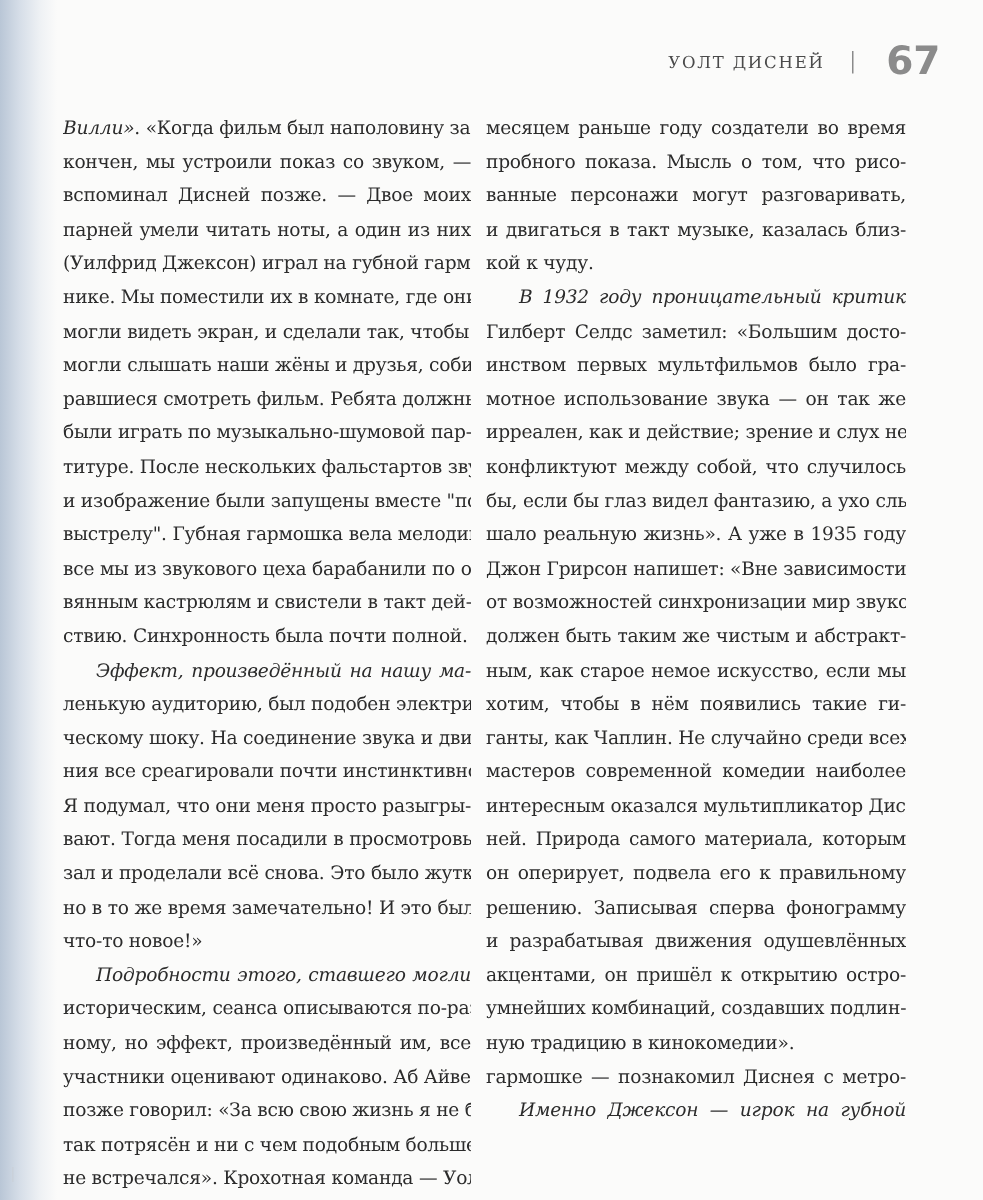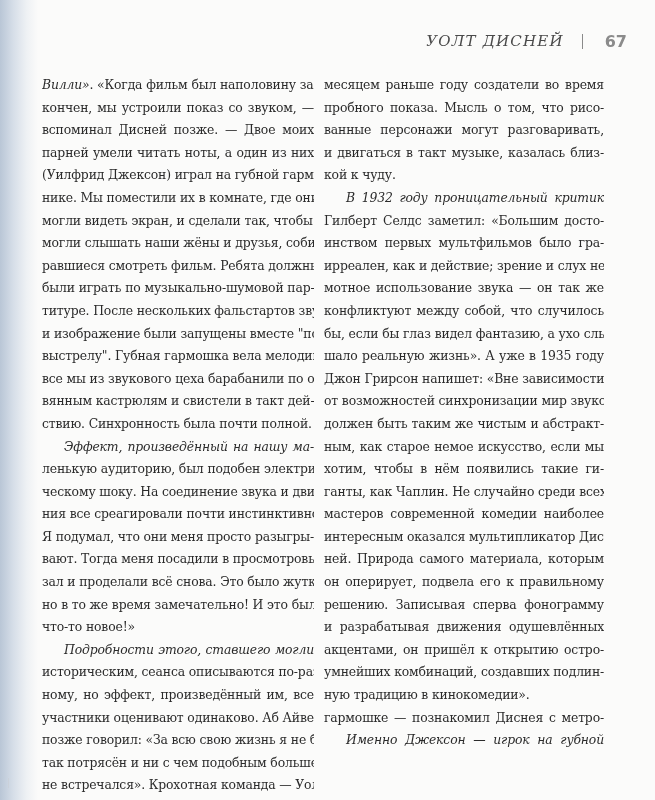--- a/index.html
+++ b/index.html
@@ -24,37 +24,36 @@
     .running-head {
       position: absolute;
       top: 30px;
       right: 28px;
       display: flex;
       align-items: center;
       height: 22px;
     }
     .rh-title {
       font-family: "DejaVu Serif", serif;
-      font-size: 15px;
+      font-size: 11px;
       letter-spacing: 1.2px;
       color: #4a4a4a;
       font-variant: small-caps;
       text-transform: uppercase;
-      font-style: italic;
     }
     .rh-divider {
       width: 1px;
       height: 15px;
       background: #8a8a8a;
       margin: 0 22px 0 18px;
     }
     .rh-page {
       font-family: "DejaVu Sans", sans-serif;
       font-weight: bold;
-      font-size: 16px;
+      font-size: 26px;
       color: #8b8b8b;
     }
     .column {
       position: absolute;
       top: 74px;
       width: 272px;
     }
     .col-left { left: 42px; }
     .col-right { left: 324px; width: 280px; }
     .line {
@@ -134,22 +133,22 @@
   </div>
 <div class="column col-right" id="col-right">
     <span class="line"><span>месяцем раньше году создатели во время</span></span>
     <span class="line"><span>пробного показа. Мысль о том, что рисо-</span></span>
     <span class="line"><span>ванные персонажи могут разговаривать,</span></span>
     <span class="line"><span>и двигаться в такт музыке, казалась близ-</span></span>
     <span class="line last"><span>кой к чуду.</span></span>
     <span class="line indent"><span>В 1932 году проницательный критик</span></span>
     <span class="line"><span>Гилберт Селдс заметил: «Большим досто-</span></span>
     <span class="line"><span>инством первых мультфильмов было гра-</span></span>
+    <span class="line"><span>мотное использование звука — он так же</span></span>
     <span class="line"><span>ирреален, как и действие; зрение и слух не</span></span>
-    <span class="line"><span>мотное использование звука — он так же</span></span>
     <span class="line"><span>конфликтуют между собой, что случилось</span></span>
     <span class="line"><span>бы, если бы глаз видел фантазию, а ухо слы-</span></span>
     <span class="line"><span>шало реальную жизнь». А уже в 1935 году</span></span>
     <span class="line"><span>Джон Грирсон напишет: «Вне зависимости</span></span>
     <span class="line"><span>от возможностей синхронизации мир звуков</span></span>
     <span class="line"><span>должен быть таким же чистым и абстракт-</span></span>
     <span class="line"><span>ным, как старое немое искусство, если мы</span></span>
     <span class="line"><span>хотим, чтобы в нём появились такие ги-</span></span>
     <span class="line"><span>ганты, как Чаплин. Не случайно среди всех</span></span>
     <span class="line"><span>мастеров современной комедии наиболее</span></span>

